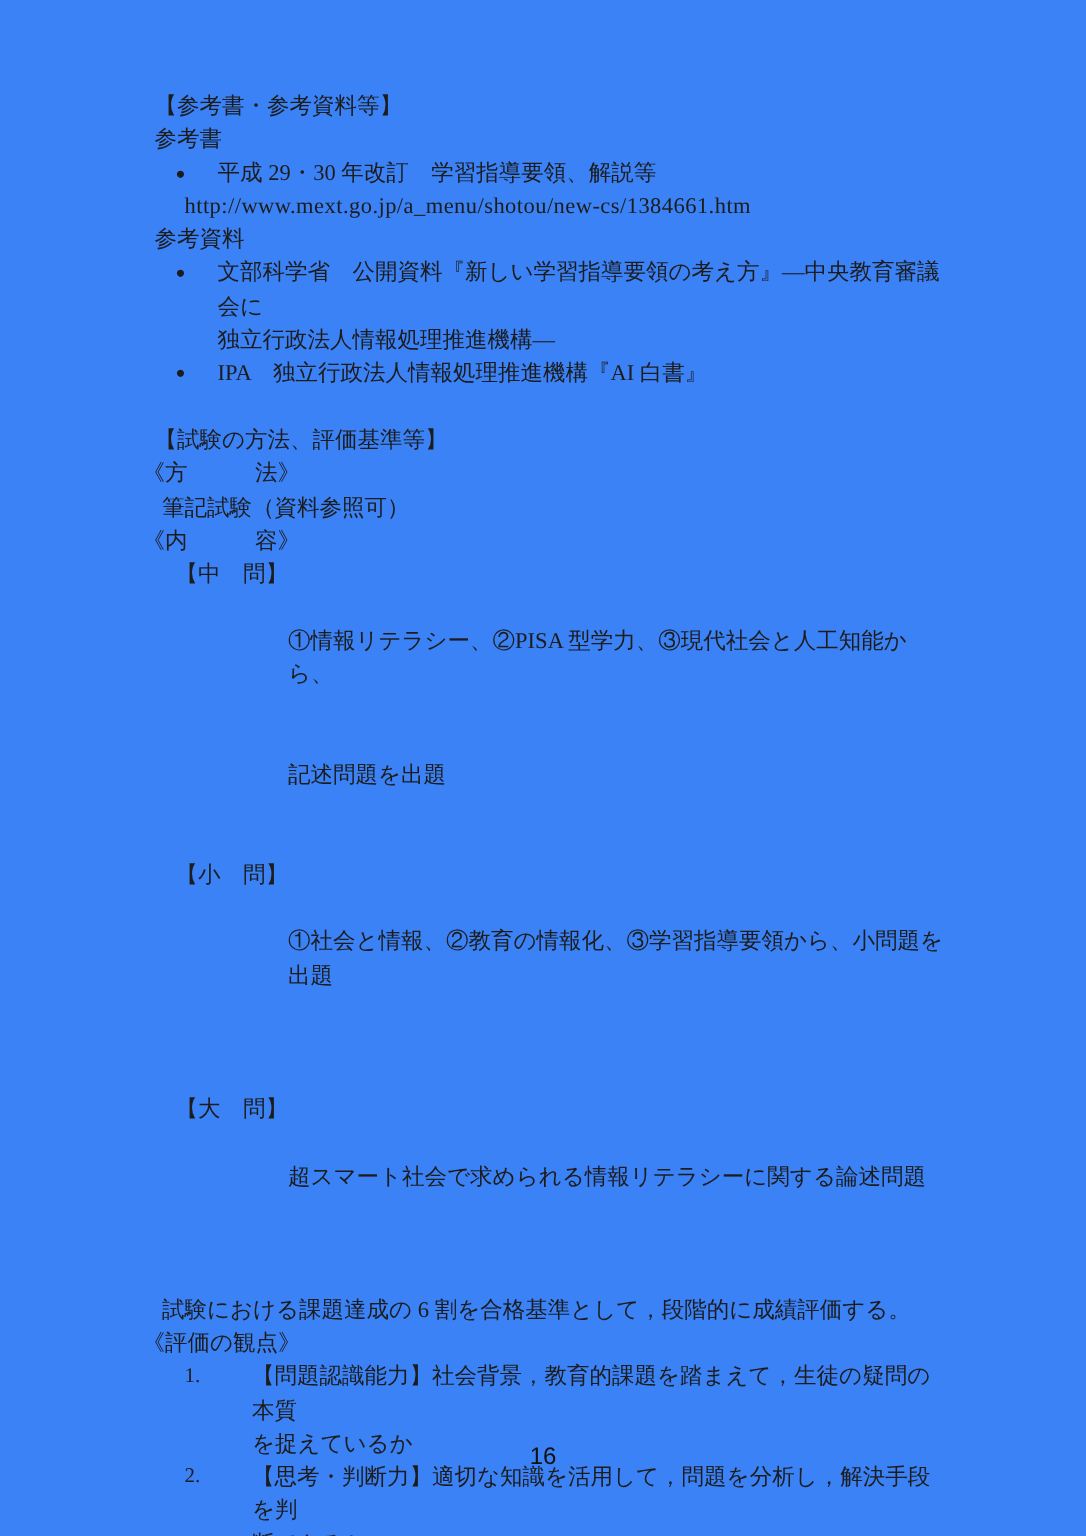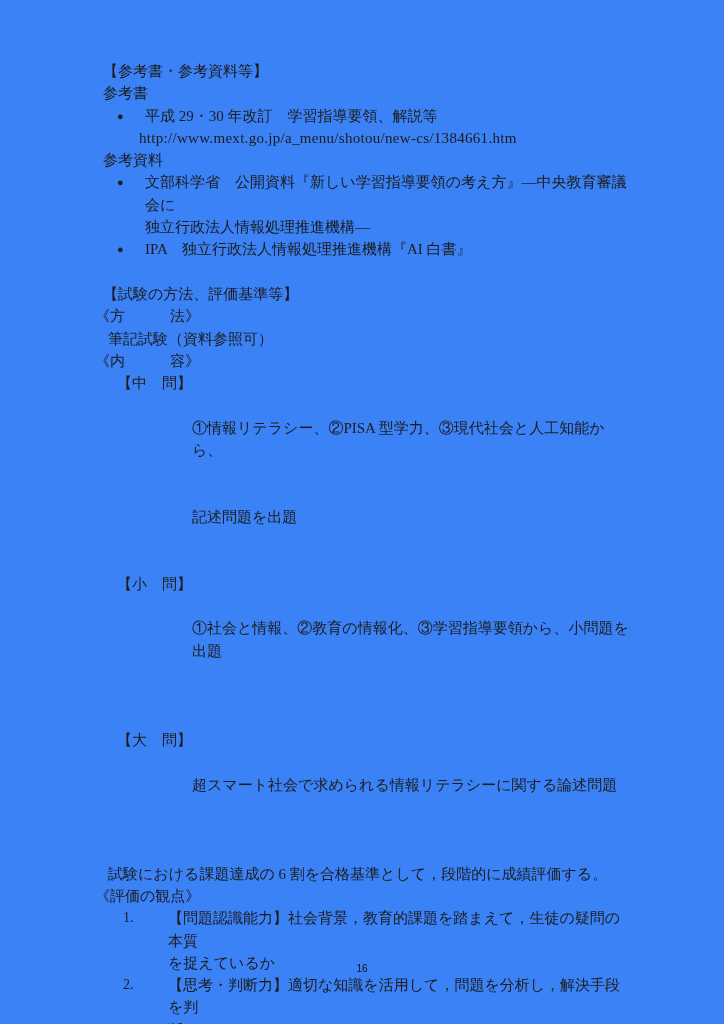--- a/index.html
+++ b/index.html
@@ -30,21 +30,21 @@
   
   .angle-heading {
     margin-left: -8px;
     white-space: pre-wrap;
   }
   .body-indent {
     margin-left: 5px;
     white-space: pre-wrap;
   }
   .url-line {
-    margin-left: 36px;
+    margin-left: 20px;
     letter-spacing: 0.3px;
     white-space: pre-wrap;
   }
   .bullet-row {
     display: flex;
     margin-left: 14px;
   }
   .bullet-marker {
     flex: none;
     width: 28px;
@@ -85,21 +85,21 @@
   .spacer {
     height: 22.3px;
   }
   .page-number {
     position: absolute;
     top: 963px;
     left: 0;
     width: 724px;
     text-align: center;
     font-family: "Liberation Sans", "DejaVu Sans", sans-serif;
-    font-size: 10px;
+    font-size: 16px;
     color: #111111;
   }
 </style>
 </head>
 <body>
 
 <div class="page">
   <div class="content">
 
     <div class="line">【参考書・参考資料等】</div>

